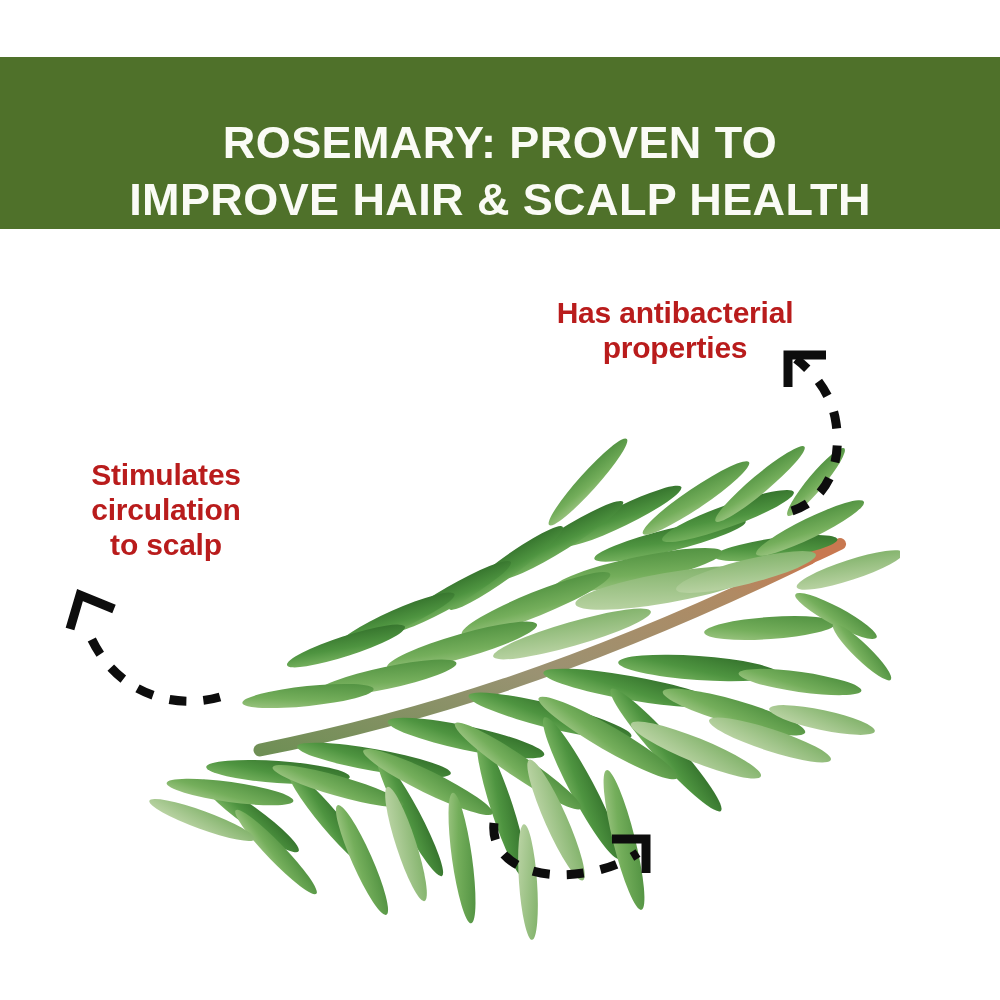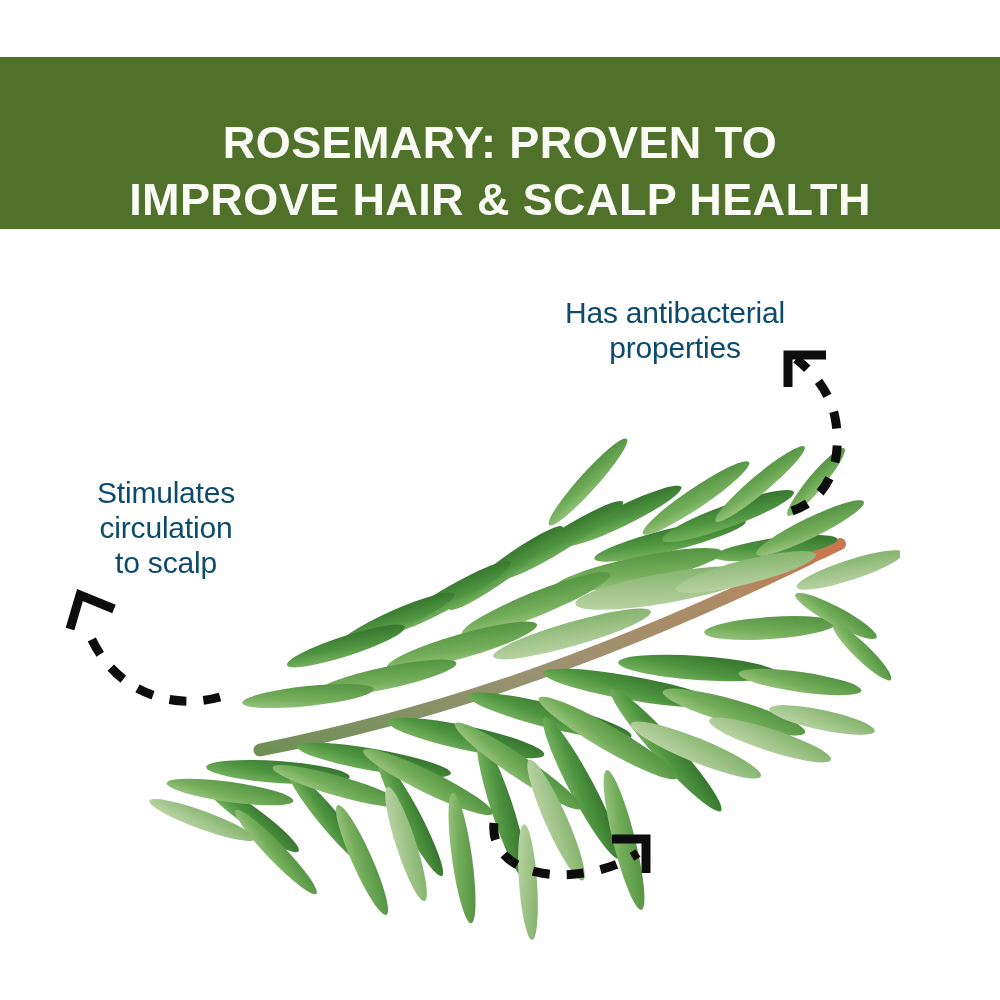--- a/index.html
+++ b/index.html
@@ -42,37 +42,37 @@
     text-align: center;
     text-transform: uppercase;
     white-space: pre-line;
     margin: 0;
     padding: 0 24px;
   }
 
   
   .callout-label {
     position: absolute;
-    color: #0c4a6e;
+    color: #b91c1c;
     font-family: "Liberation Sans", sans-serif;
-    font-weight: normal;
+    font-weight: bold;
     font-size: 30px;
     line-height: 1.16;
     text-align: center;
     white-space: pre-line;
     letter-spacing: -0.2px;
   }
   #label-antibacterial {
     left: 500px;
     top: 296px;
     width: 350px;
   }
   #label-circulation {
     left: 48px;
-    top: 476px;
+    top: 458px;
     width: 236px;
   }
   #label-soothe {
     left: 588px;
     top: 796px;
     width: 320px;
   }
 
   
   .arrow-svg {

